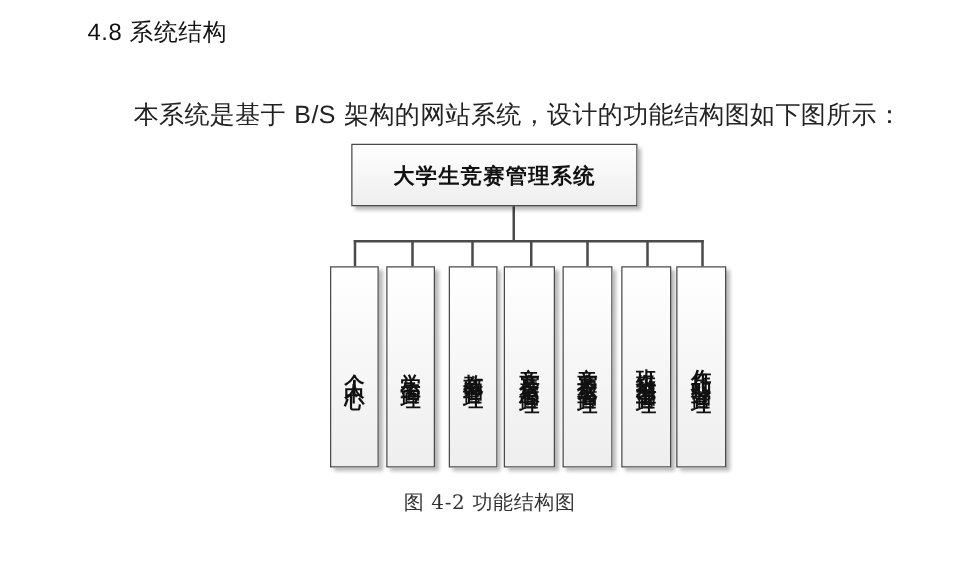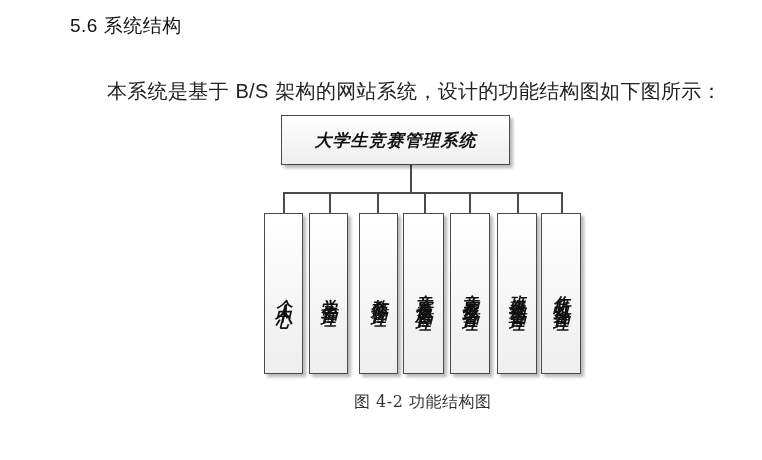--- a/index.html
+++ b/index.html
@@ -1,32 +1,32 @@
 <!DOCTYPE html>
 <html><head>
   <meta charset="utf-8">
   <style>
     html, body { margin: 0; padding: 0; background: #ffffff; }
     body { width: 762px; height: 460px; position: relative; overflow: hidden; font-family: "DejaVu Sans", sans-serif; color: #111; }
     .heading { position: absolute; left: 70px; top: 13px; font-size: 19px; font-family: "Liberation Sans", "DejaVu Sans", sans-serif; color: #111; letter-spacing: 0.5px; }
     .para { position: absolute; left: 107px; top: 78px; font-size: 20px; font-family: "DejaVu Serif", serif; color: #222; letter-spacing: 0.3px; white-space: nowrap; }
     .para .latin { font-family: "Liberation Sans", sans-serif; }
-    .diagram { position: absolute; left: 0; top: 0; width: 686px; height: 460px; font-style: italic; }
+    .diagram { position: absolute; left: 0; top: 0; width: 686px; height: 460px; }
     .box { position: absolute; box-sizing: border-box; background: linear-gradient(#ffffff, #eeeeee); border: 1.5px solid #4a4a4a; box-shadow: 3px 3px 3px rgba(0,0,0,0.28); display: flex; align-items: center; justify-content: center; }
     .root-box { left: 281px; top: 115px; width: 229px; height: 50px; }
     .root-label { font-size: 17px; font-weight: bold; font-family: "DejaVu Sans", sans-serif; letter-spacing: 1px; color: #111; }
     .child-box { top: 213px; height: 161px; }
     .child-label { writing-mode: vertical-rl; text-orientation: upright; font-size: 16px; font-weight: bold; font-family: "DejaVu Sans", sans-serif; letter-spacing: 4px; color: #111; line-height: 1; }
     .line { position: absolute; background: #4a4a4a; }
-    .caption { position: absolute; left: 354px; top: 392px; font-size: 16px; font-family: "DejaVu Serif", serif; color: #333; letter-spacing: 0.5px; }
+    .caption { position: absolute; left: 323px; top: 392px; font-size: 16px; font-family: "DejaVu Serif", serif; color: #333; letter-spacing: 0.5px; }
   </style>
 </head>
 <body>
 
-<div class="heading">5.6 系统结构</div>
+<div class="heading">4.8 系统结构</div>
 
 <div class="para">
   <span>本系统是基于</span>
   <span class="latin">B/S</span>
   <span>架构的网站系统，设计的功能结构图如下图所示：</span>
 </div>
 
 <div class="diagram">
 
   <div class="line" style="left:410px; top:165px; width:2px; height:28px;"></div>

